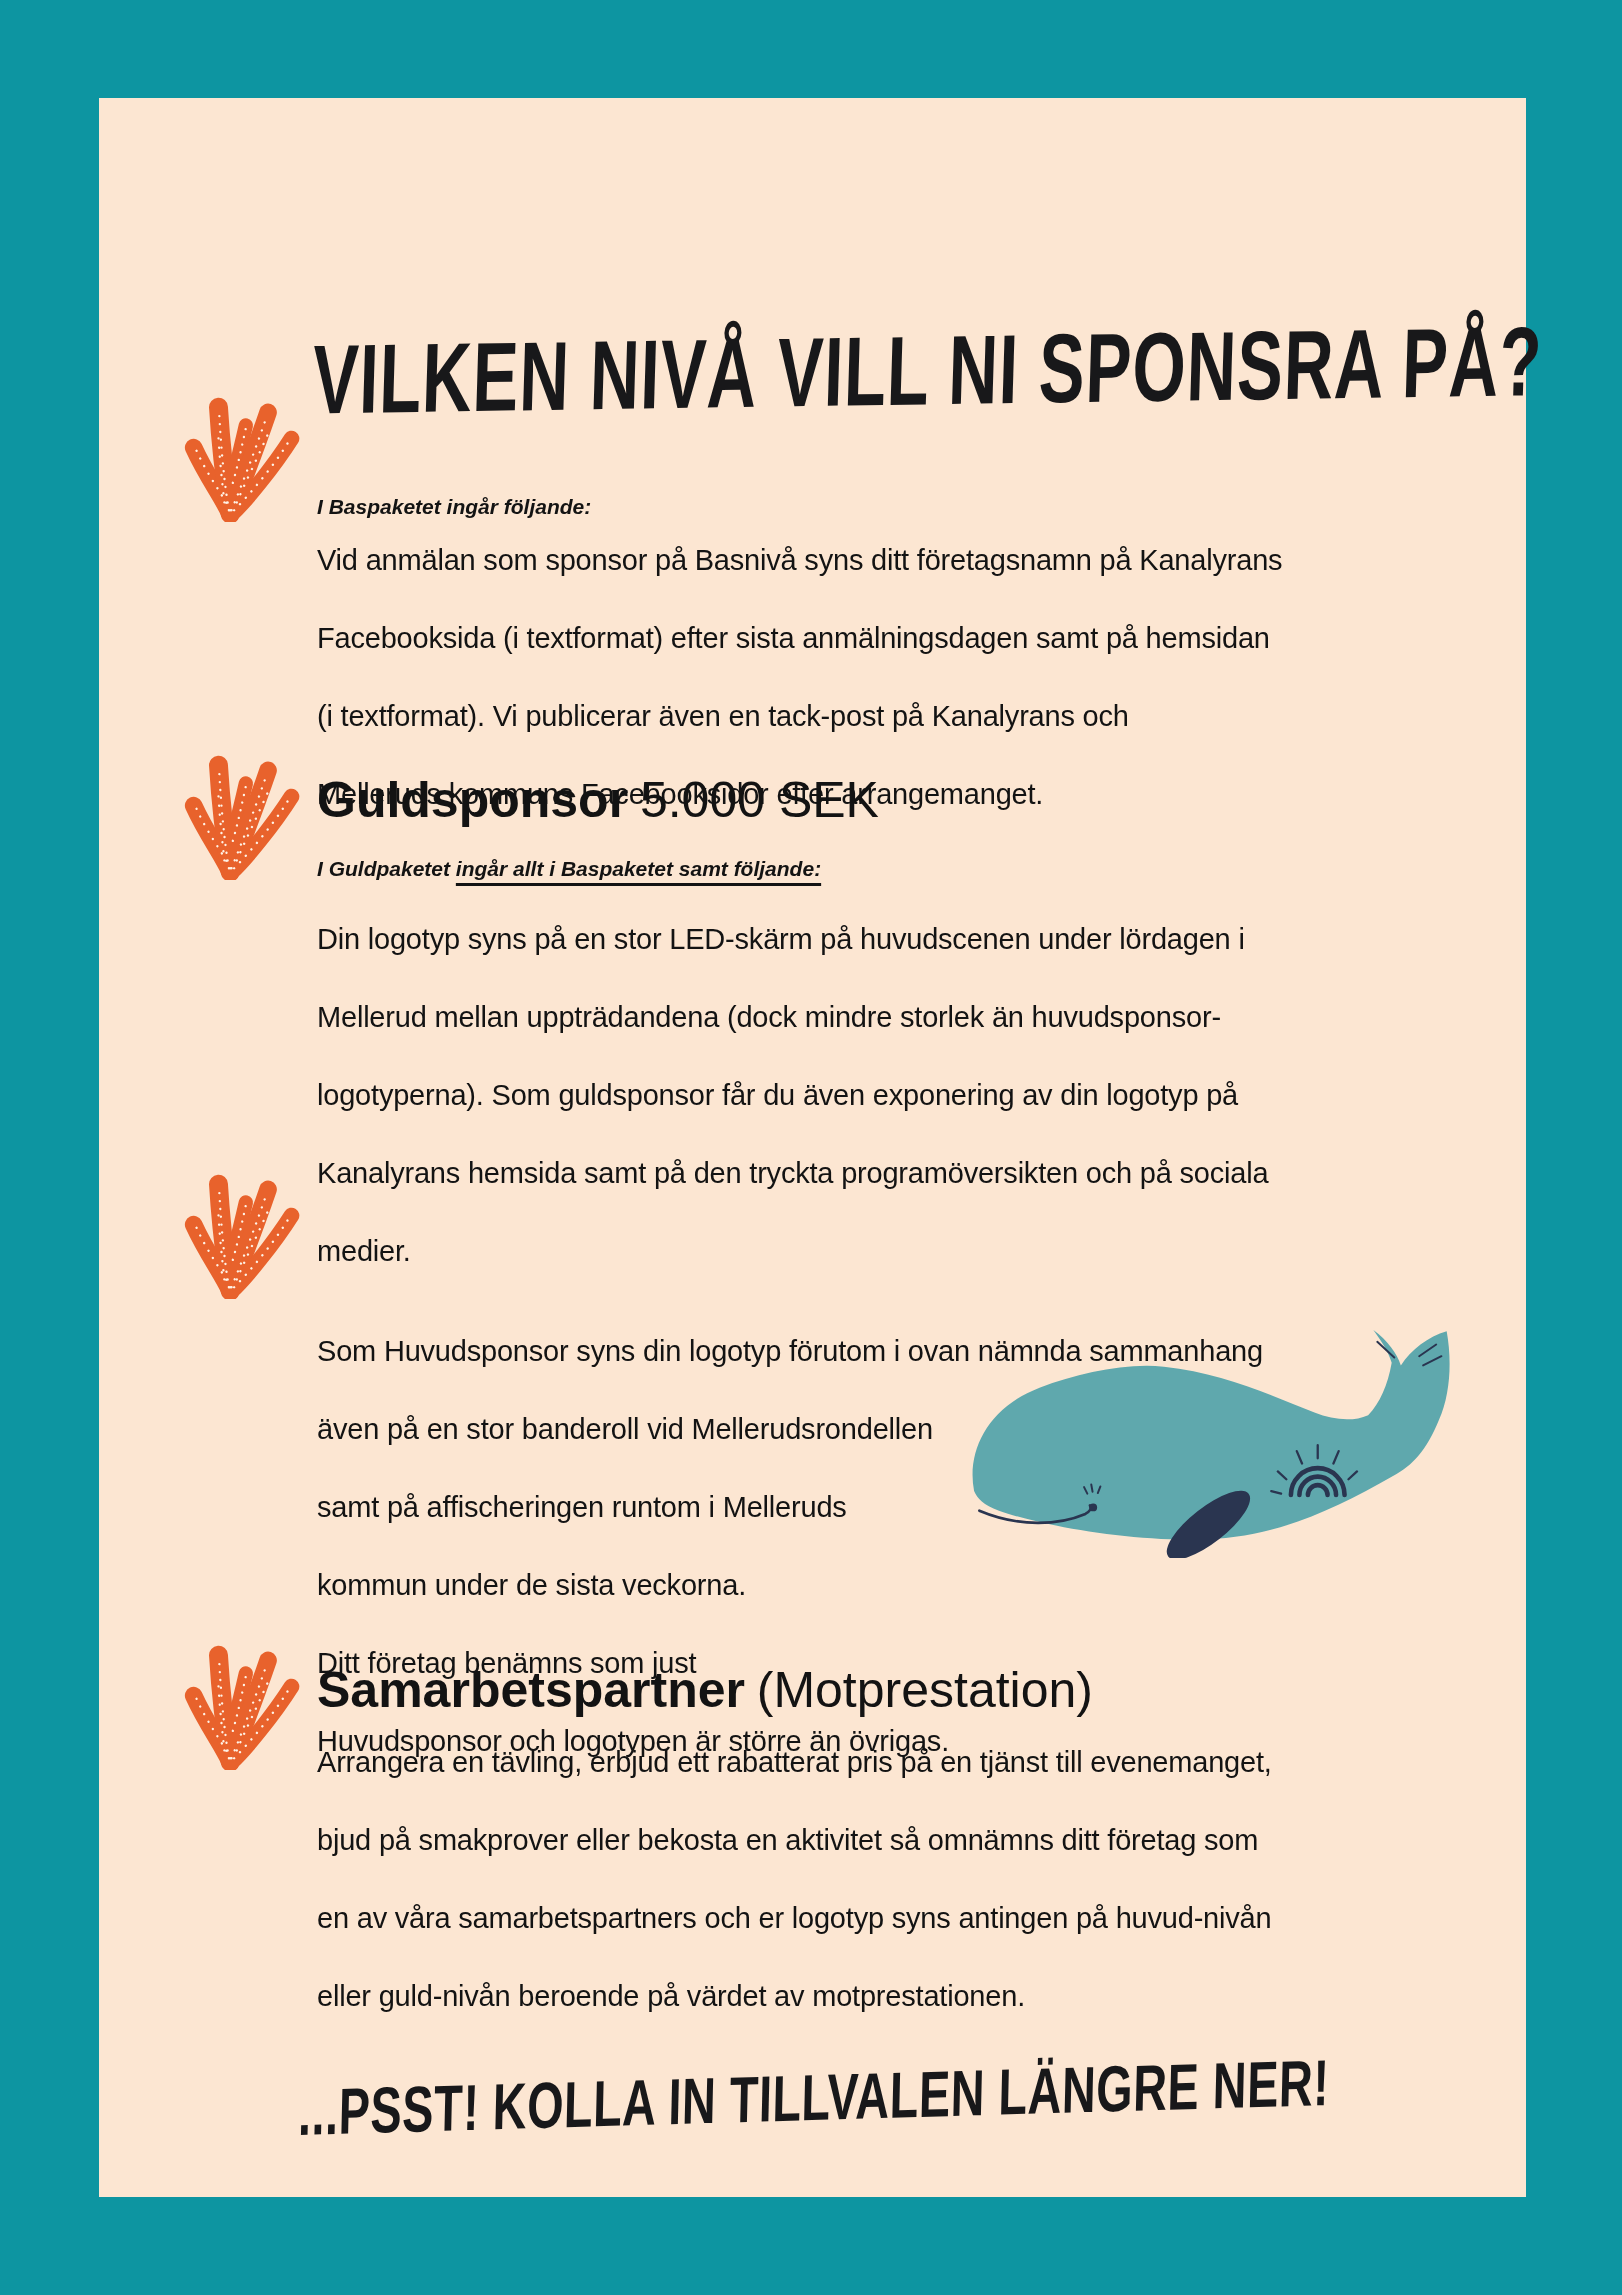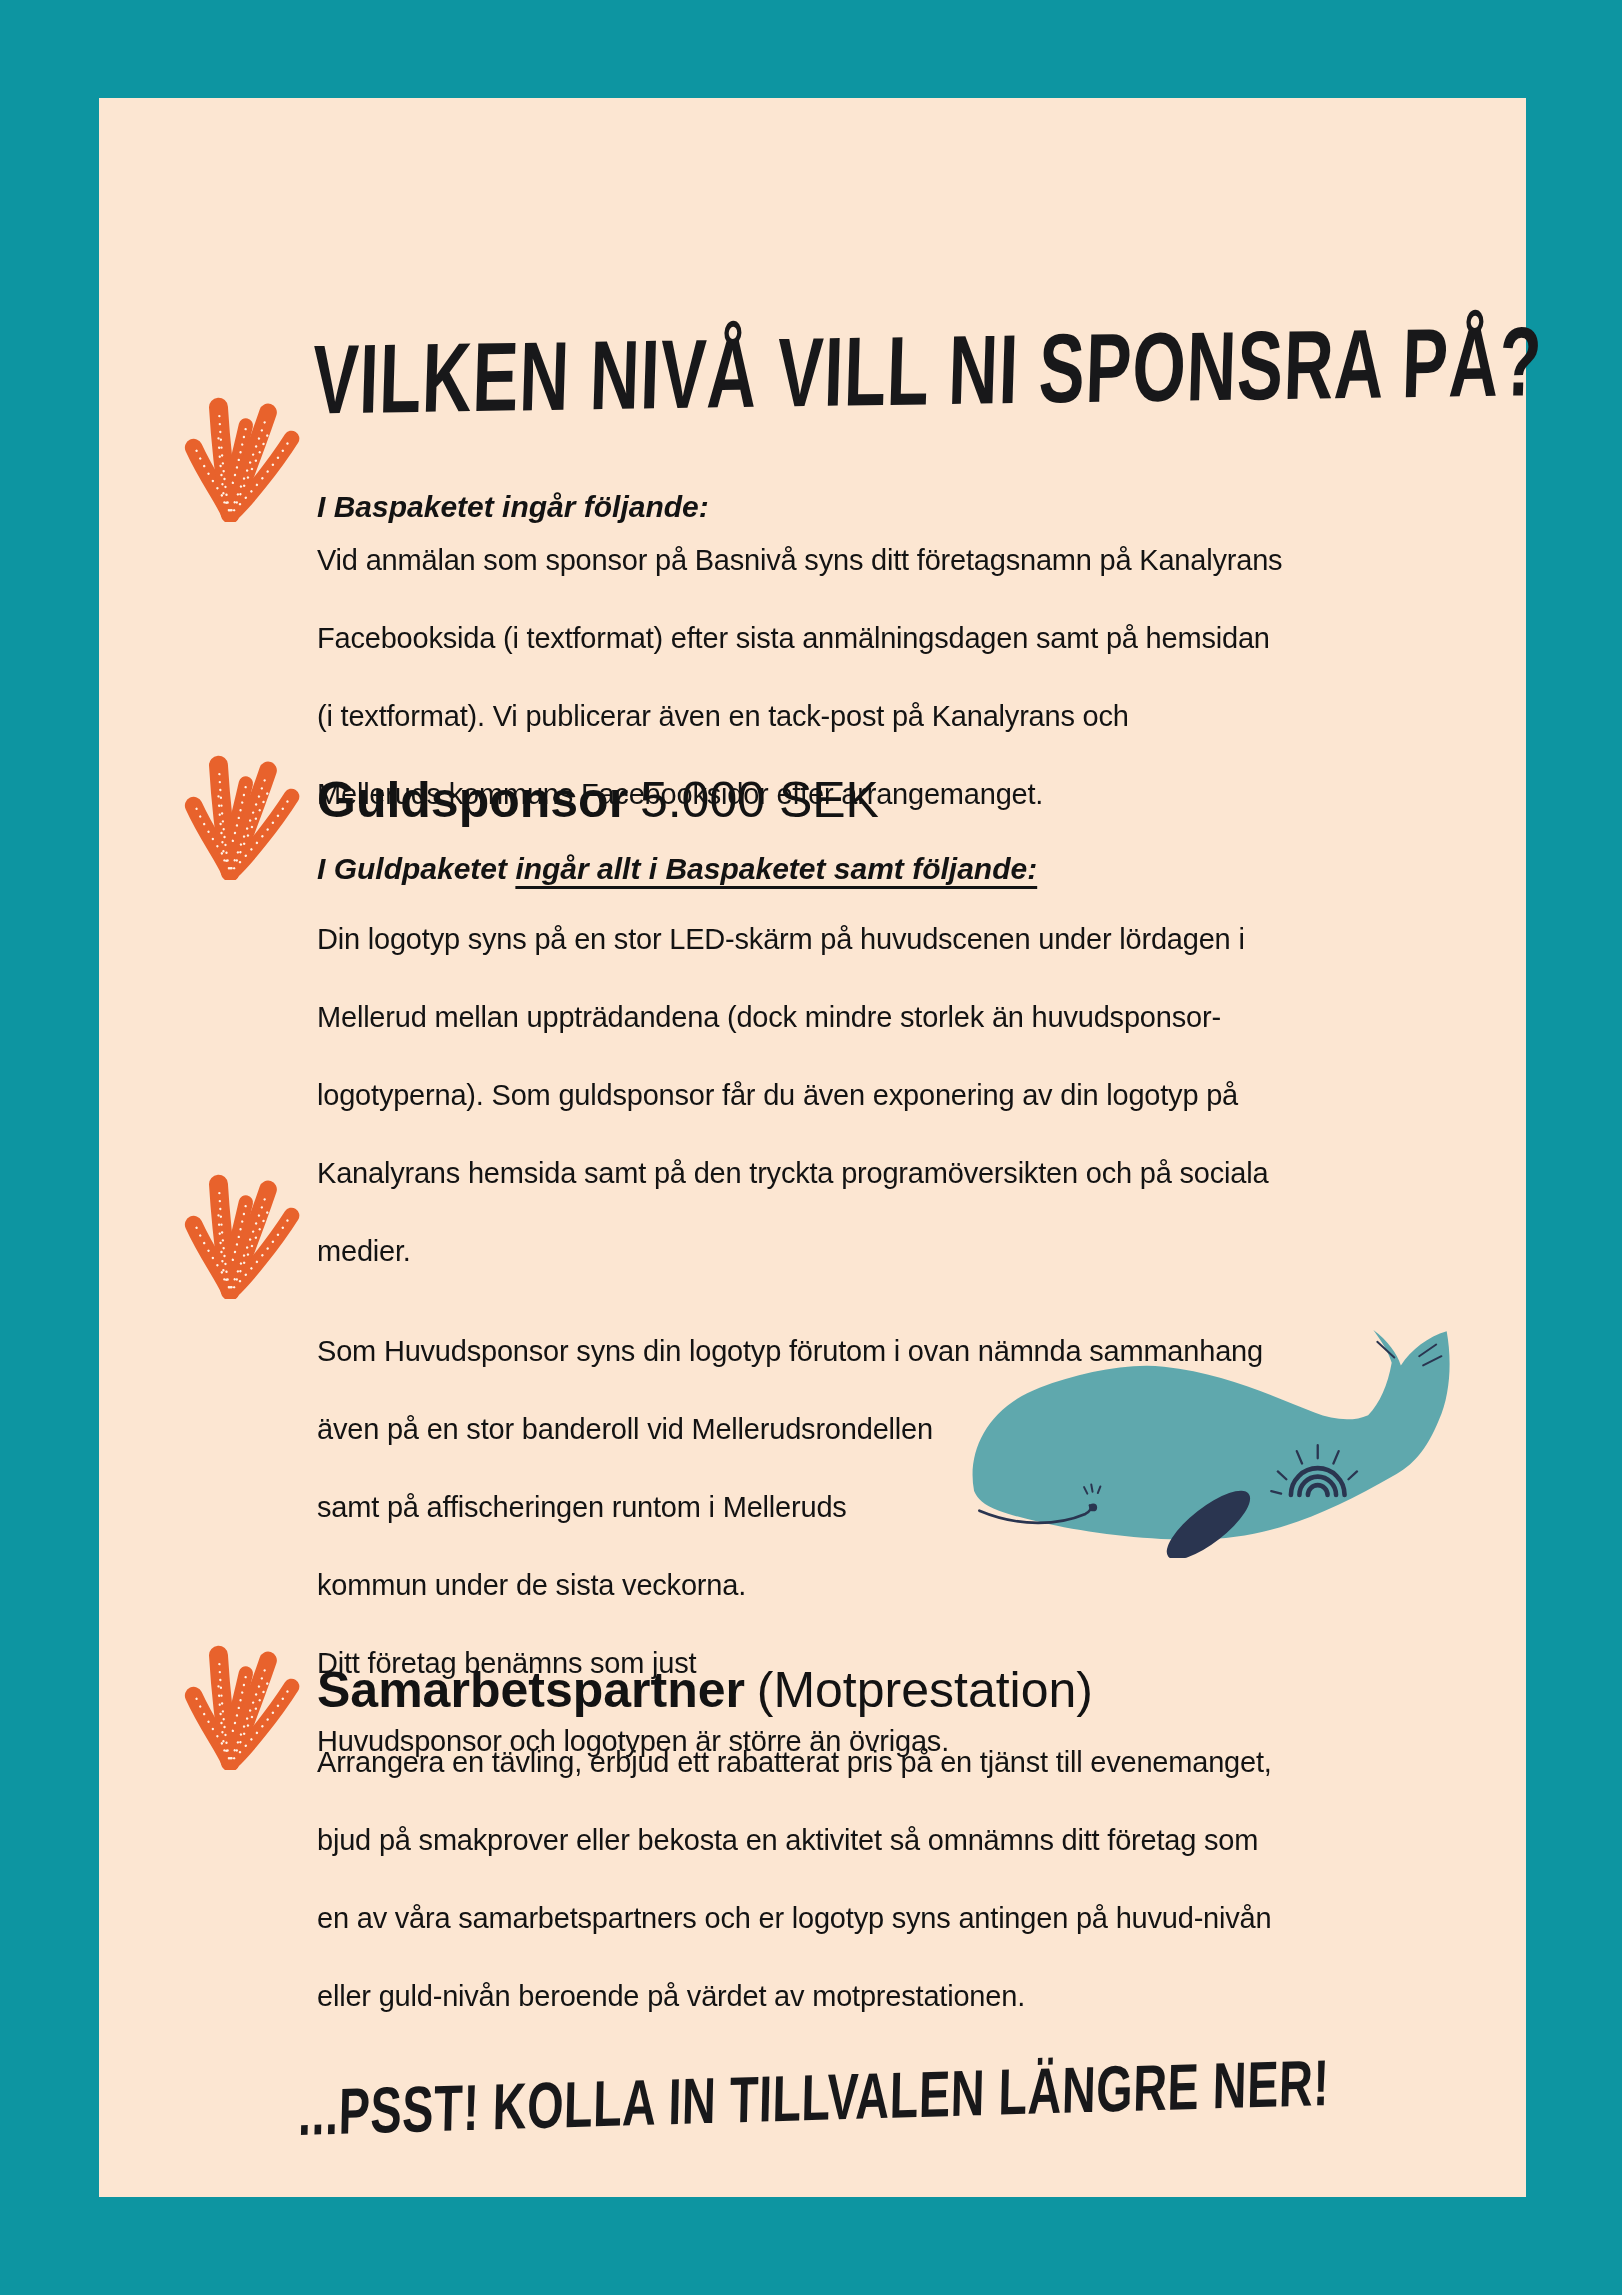--- a/index.html
+++ b/index.html
@@ -33,21 +33,21 @@
   }
   .section-icon{position:absolute;left:79px;width:124px;height:137px;}
   .sec-head{
     position:absolute;left:218px;width:1152px;
     font-size:50px;line-height:65px;white-space:nowrap;
   }
   .sec-head .b{font-weight:bold;}
   .sec-head .r{font-weight:normal;margin-left:11.8px;}
   .sec-sub{
     position:absolute;left:218px;width:1152px;
-    font-size:30px;line-height:39px;font-style:italic;font-weight:bold;
+    font-size:21px;line-height:39px;font-style:italic;font-weight:bold;
     white-space:nowrap;
   }
   .sec-sub .u{
     text-decoration:underline;
     text-decoration-thickness:2.6px;
     text-underline-offset:6.5px;
   }
   .sec-body{
     position:absolute;left:218px;width:1165px;
     font-size:29px;line-height:78px;

